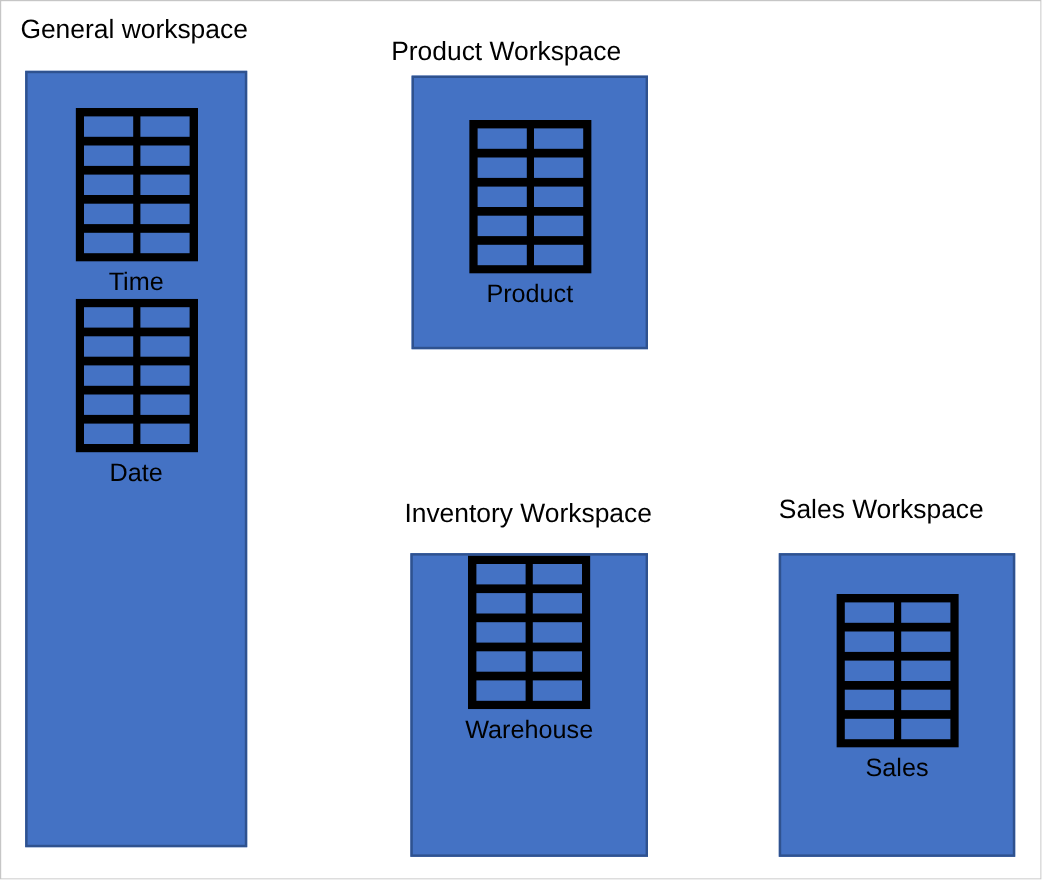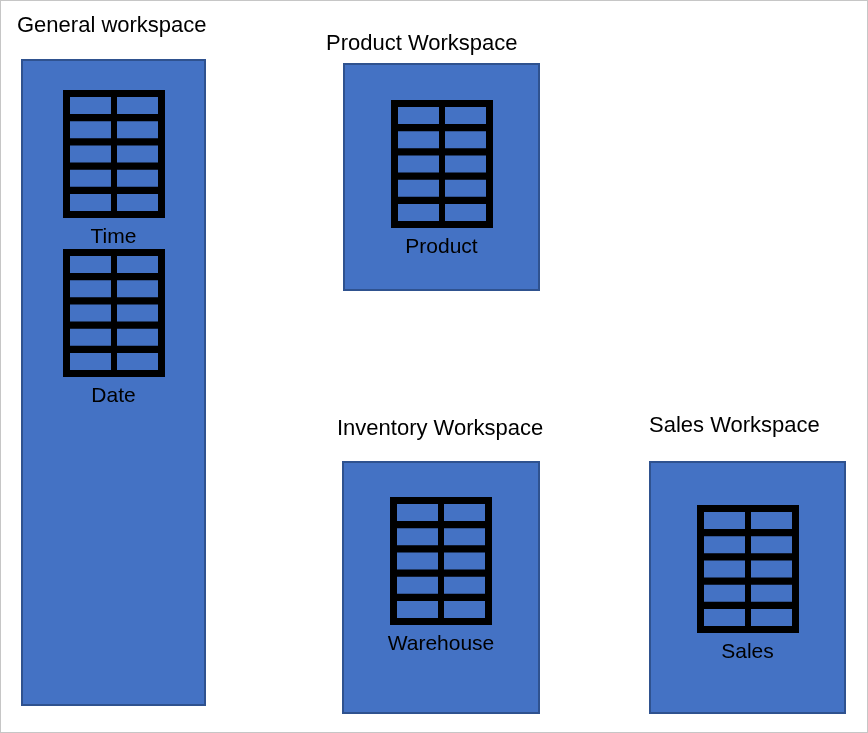--- a/index.html
+++ b/index.html
@@ -53,22 +53,22 @@
     white-space: nowrap;
   }
   
   #title-general   { left: 16px;  top: 11px;  }
   #title-product   { left: 325px; top: 29px;  }
   #title-inventory { left: 318px; top: 414px; margin-left: 18px; }
   #title-sales     { left: 648px; top: 411px; text-align: center; }
 
   #box-general   { left: 20px;  top: 58px;  width: 185px; height: 647px; padding-top: 29px; }
   #box-product   { left: 342px; top: 62px;  width: 197px; height: 228px; padding-top: 35px; }
-  #box-inventory { left: 341px; top: 460px; width: 198px; height: 253px; padding-top: 34px; }
-  #box-sales     { left: 648px; top: 460px; width: 197px; height: 253px; padding-top: 42px; }
+  #box-inventory { left: 341px; top: 460px; width: 198px; height: 253px; }
+  #box-sales     { left: 648px; top: 460px; width: 197px; height: 253px; padding-top: 32px; }
 
   #box-general .table-item + .table-item { }
 
   .defs-holder { position: absolute; width: 0; height: 0; overflow: hidden; }
 </style>
 </head>
 <body>
 
 <svg class="defs-holder" aria-hidden="true">
   <defs>

